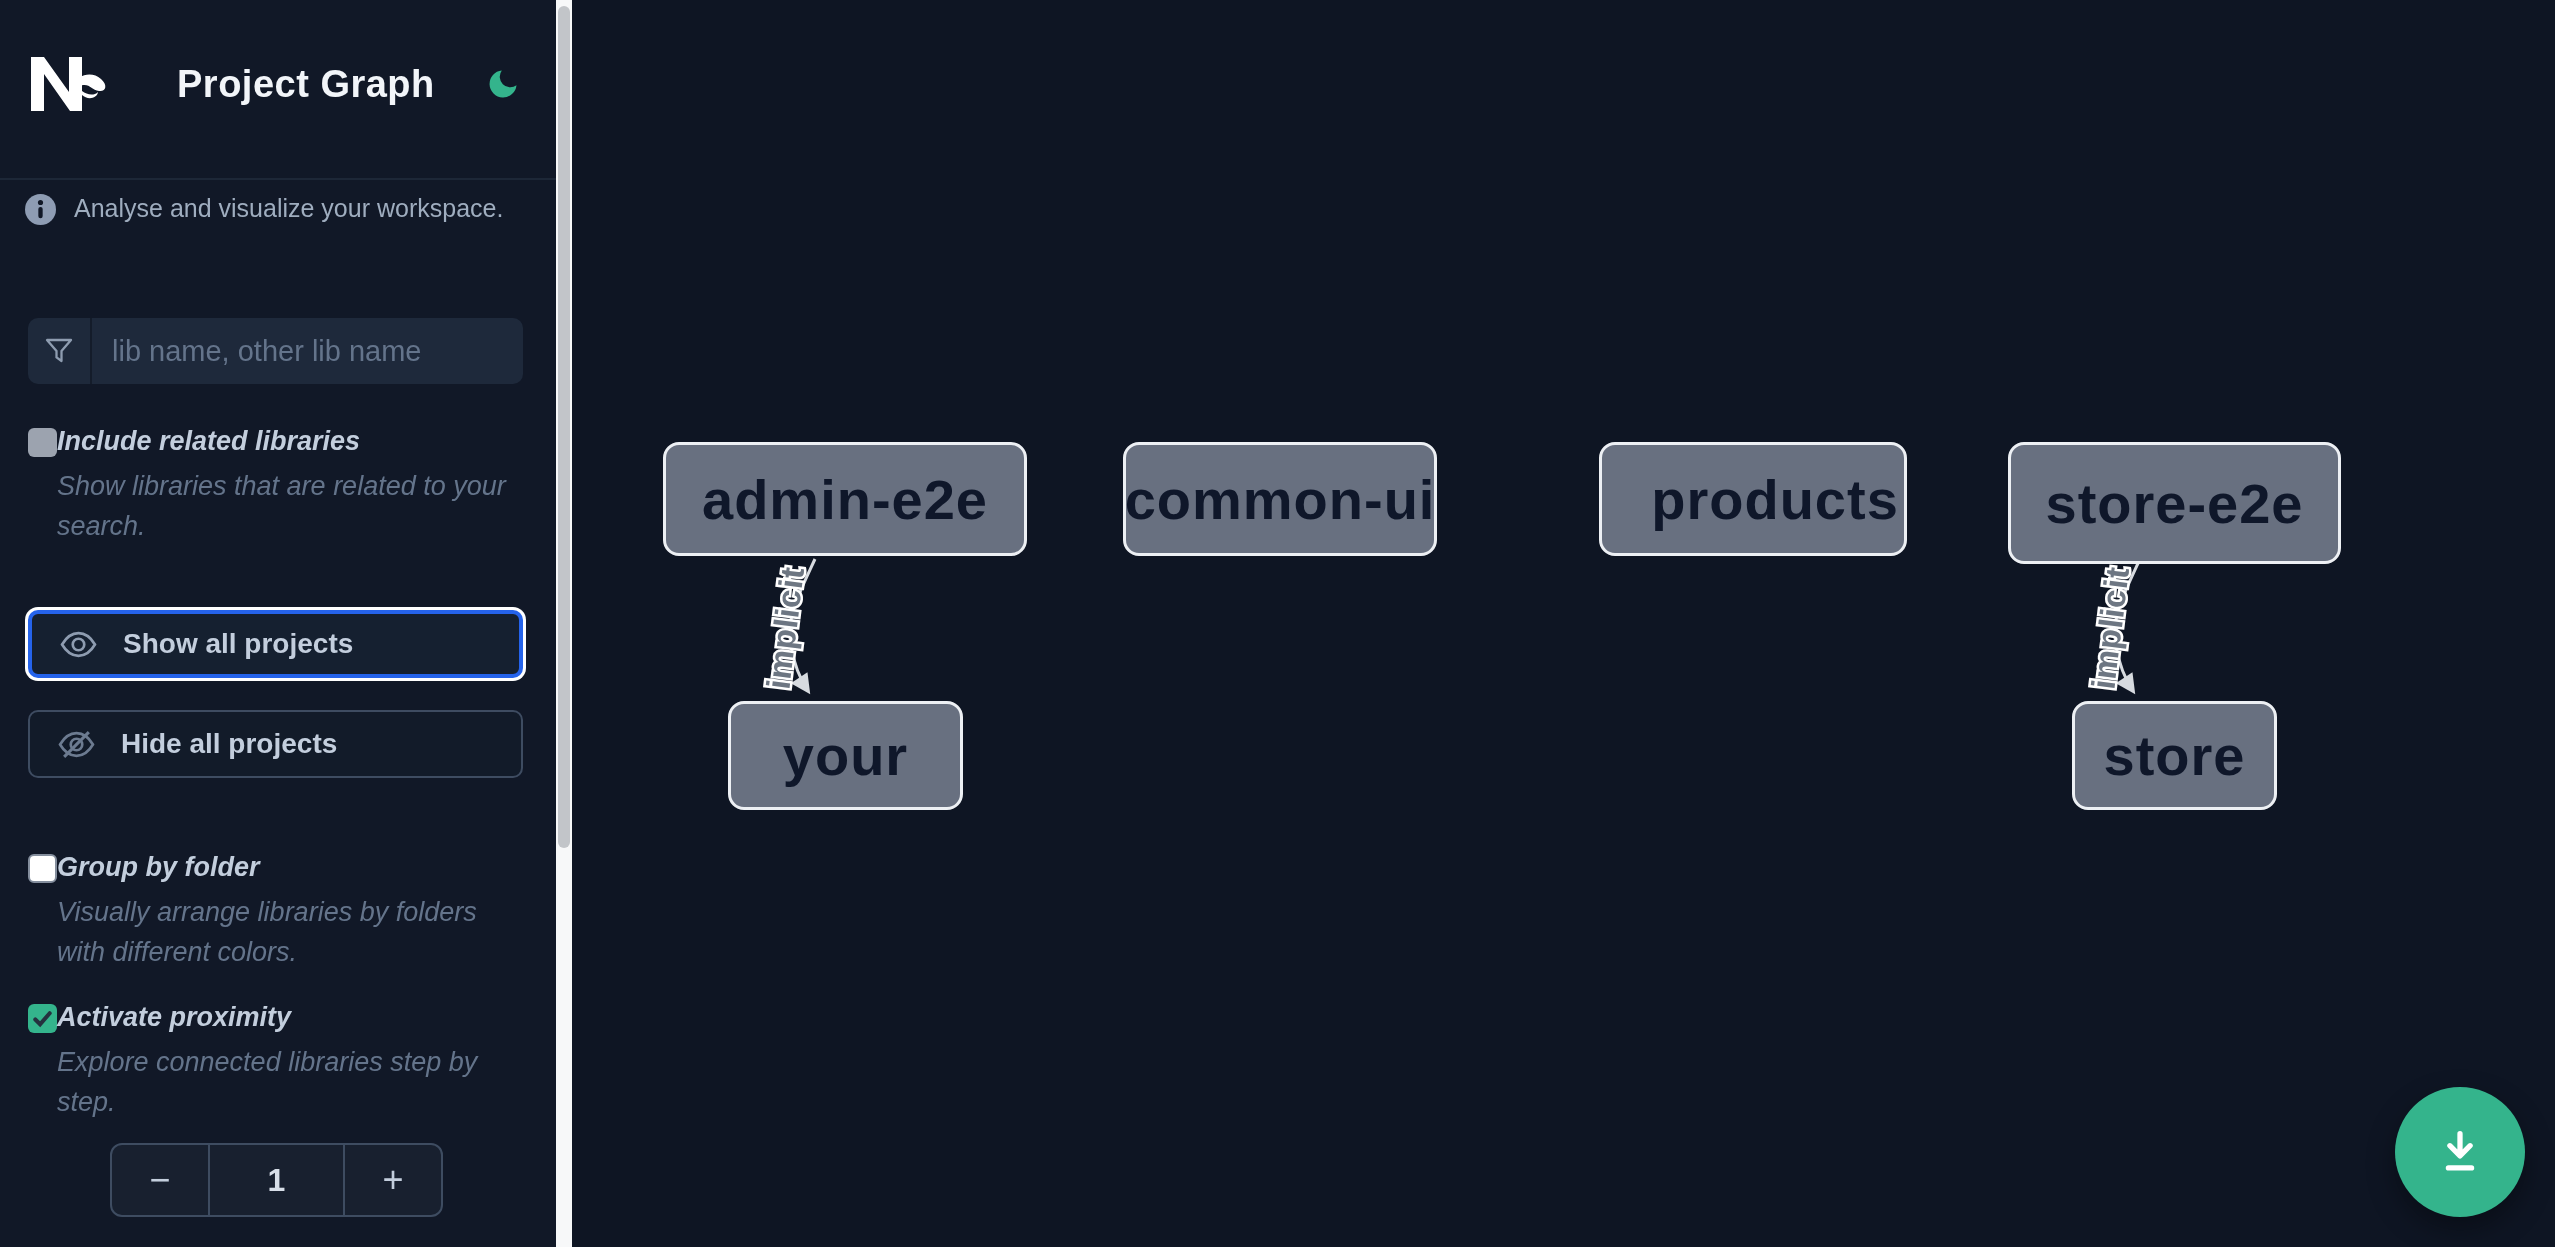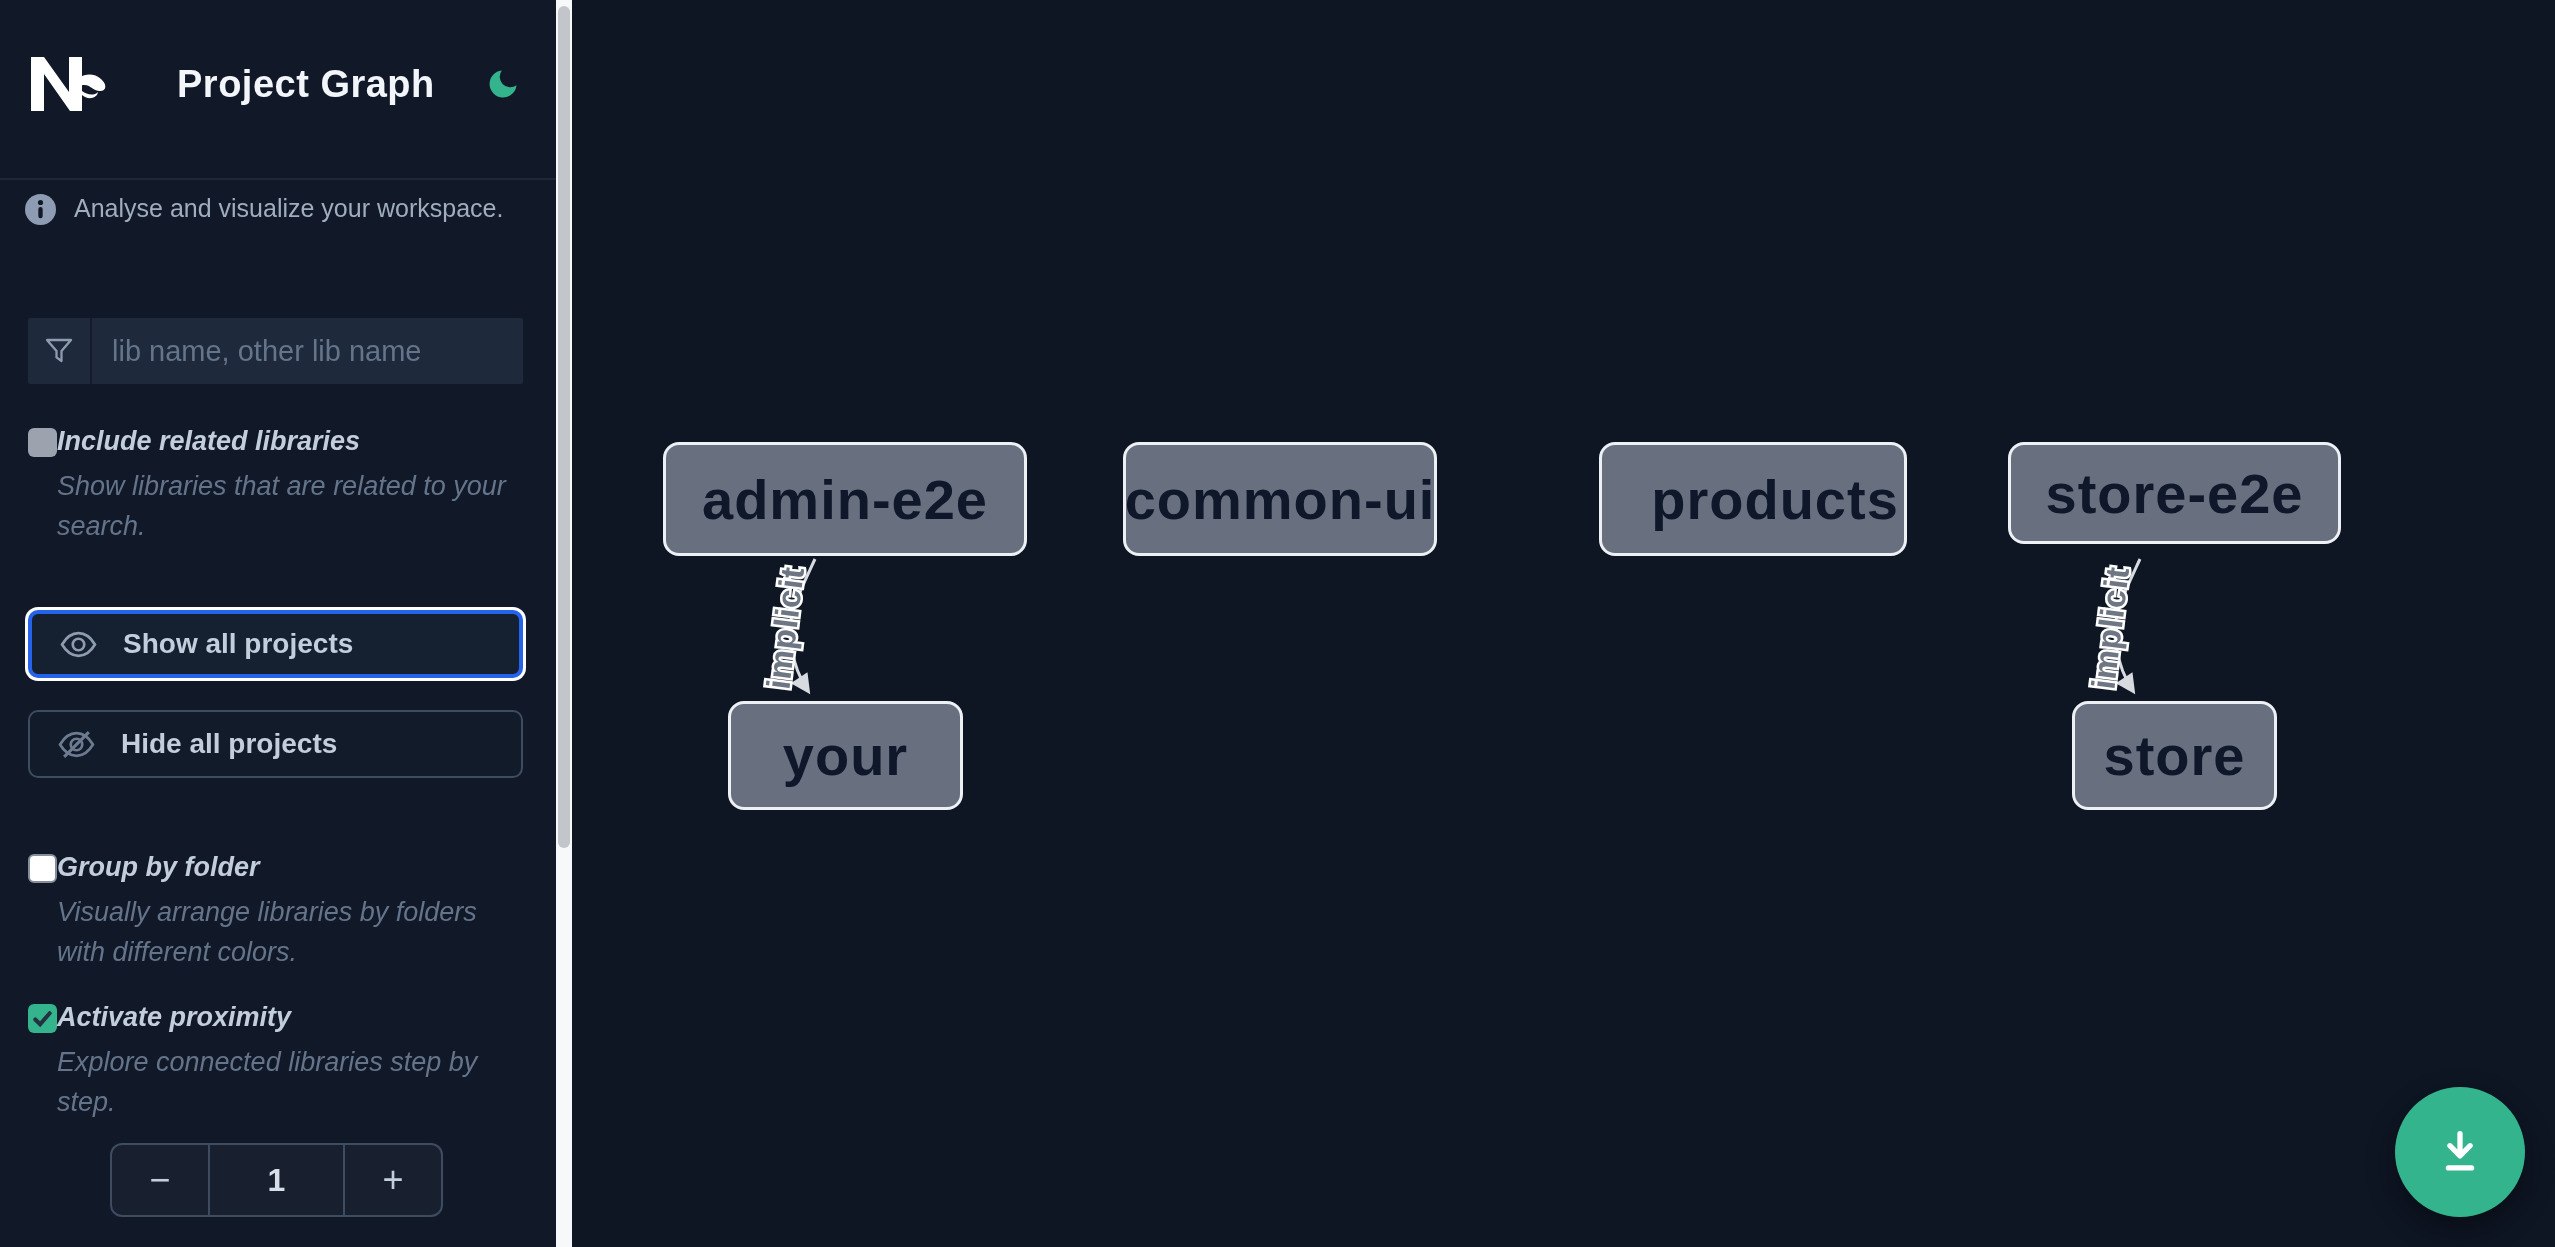--- a/index.html
+++ b/index.html
@@ -31,21 +31,21 @@
   .sidebar{position:absolute;left:0;top:0;width:556px;height:1247px;background:var(--sidebar-bg);}
   .side-header{position:absolute;left:25px;top:52px;display:flex;align-items:center;}
   .logo-svg{width:92px;height:64px;display:block;}
   .app-title{margin-left:60px;font-size:38px;font-weight:700;color:var(--text-title);letter-spacing:.5px;}
   .theme-toggle{margin-left:48px;width:40px;height:40px;background:none;border:none;cursor:pointer;display:flex;align-items:center;justify-content:center;}
   .header-divider{position:absolute;left:0;top:178px;width:556px;height:2px;background:#1d2737;}
 
   .intro-row{position:absolute;left:25px;top:194px;display:flex;gap:18px;width:505px;}
   .intro-text{font-size:25px;font-weight:500;color:var(--text-intro);}
 
-  .search-box{position:absolute;left:28px;top:318px;width:495px;height:66px;background:var(--input-bg);border-radius:2px;display:flex;align-items:stretch;overflow:hidden;}
+  .search-box{position:absolute;left:28px;top:318px;width:495px;height:66px;background:var(--input-bg);border-radius:10px;display:flex;align-items:stretch;overflow:hidden;}
   .search-icon-cell{flex:0 0 64px;display:flex;align-items:center;justify-content:center;border-right:2px solid #141c2a;}
   .search-box input{flex:1;background:transparent;border:none;outline:none;font-family:inherit;font-size:29px;color:#cbd5e1;padding:0 20px;}
   .search-box input::placeholder{color:var(--text-muted);}
 
   .opt{position:absolute;left:28px;display:flex;align-items:flex-start;}
   .cb{width:29px;height:29px;border-radius:6px;flex:0 0 29px;margin-top:4px;display:flex;align-items:center;justify-content:center;cursor:pointer;}
   .cb svg{display:none;width:23px;height:23px;}
   .cb-gray{background:#9ca3af;}
   .cb-white{background:#ffffff;border:2px solid #848e9d;}
   .cb-checked{background:var(--accent);}
@@ -90,21 +90,21 @@
 <path d="M 815 559 C 797 598 786 618 791 646 C 795 670 802 682 808 691" class="edge-path" marker-end="url(#arrow)"></path>
     <text transform="translate(788 628) rotate(-83)" class="edge-label">implicit</text>
     <path d="M 2140 559 C 2122 598 2111 618 2116 646 C 2120 670 2127 682 2133 691" class="edge-path" marker-end="url(#arrow)"></path>
     <text transform="translate(2113 628) rotate(-83)" class="edge-label">implicit</text>
   </svg>
 
 <div id="nodes">
     <div class="gnode" style="left: 663px; top: 442px; width: 364px; height: 114px;">admin-e2e</div>
     <div class="gnode" style="left: 1123px; top: 442px; width: 314px; height: 114px;">common-ui</div>
     <div class="gnode" style="left: 1599px; top: 442px; width: 308px; height: 114px; padding-left: 44px;">products</div>
-    <div class="gnode" style="left: 2008px; top: 442px; width: 333px; height: 102px;">store-e2e</div>
+    <div class="gnode" style="left: 2008px; top: 442px; width: 333px; height: 122px;">store-e2e</div>
     <div class="gnode" style="left: 728px; top: 701px; width: 235px; height: 109px;">your</div>
     <div class="gnode" style="left: 2072px; top: 701px; width: 205px; height: 109px;">store</div>
   </div>
 
 <div class="sidebar">
 
   <div class="side-header">
     <svg class="logo-svg" viewBox="0 0 92 62">
       <path fill="#ffffff" d="M6 58 V4 h13 l25 35 V4 h13 v54 H45 L19 21 v37 z"></path>
       <path fill="#ffffff" d="M46 33 c7-12 21-15 30-7 7 6 5 13-2 12 -7-1 -9-7 -16-6 -5 1 -8 3 -12 8 z"></path>

